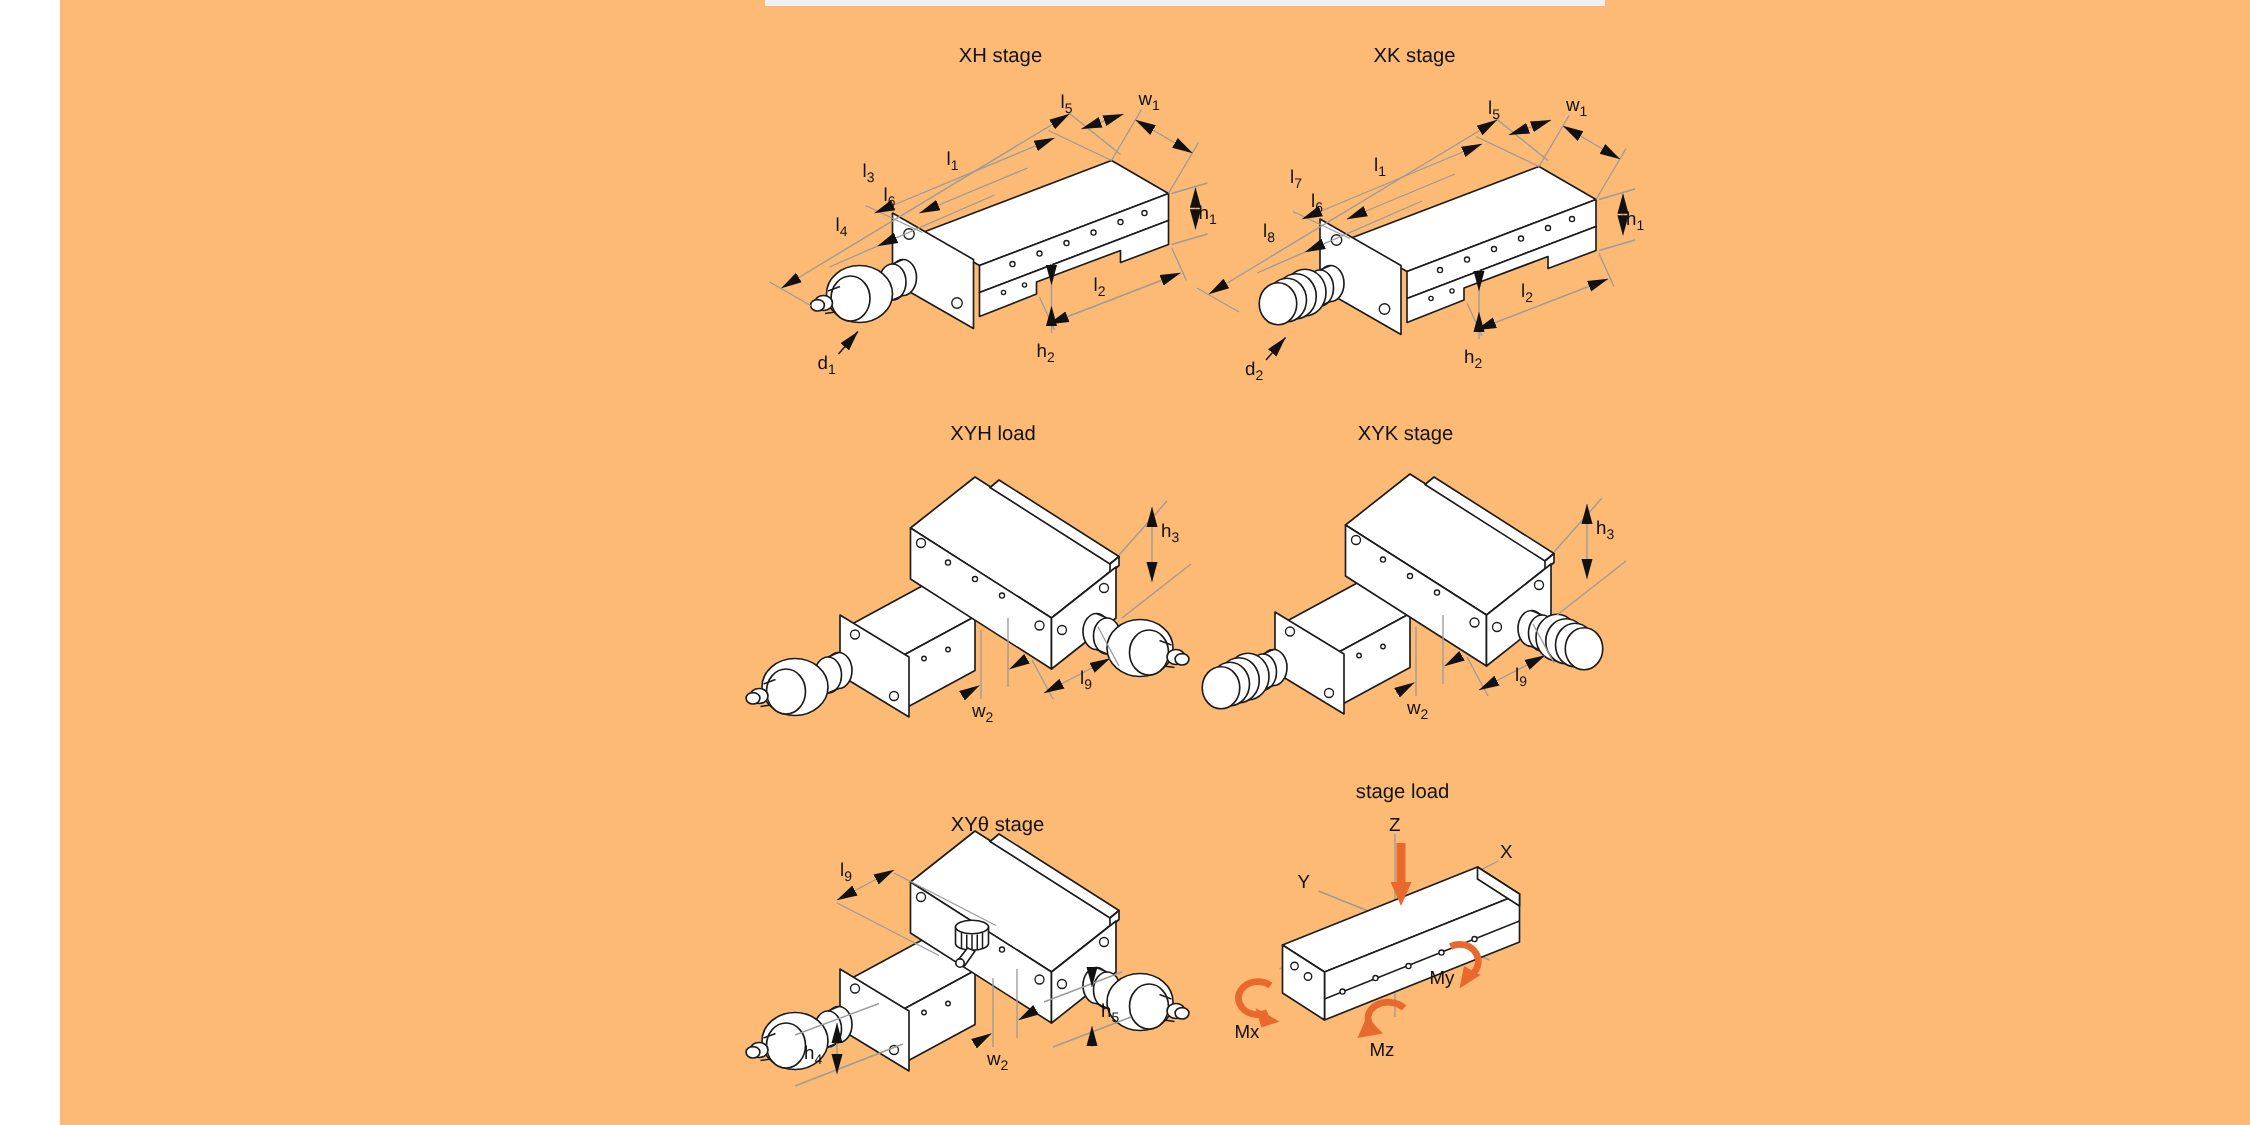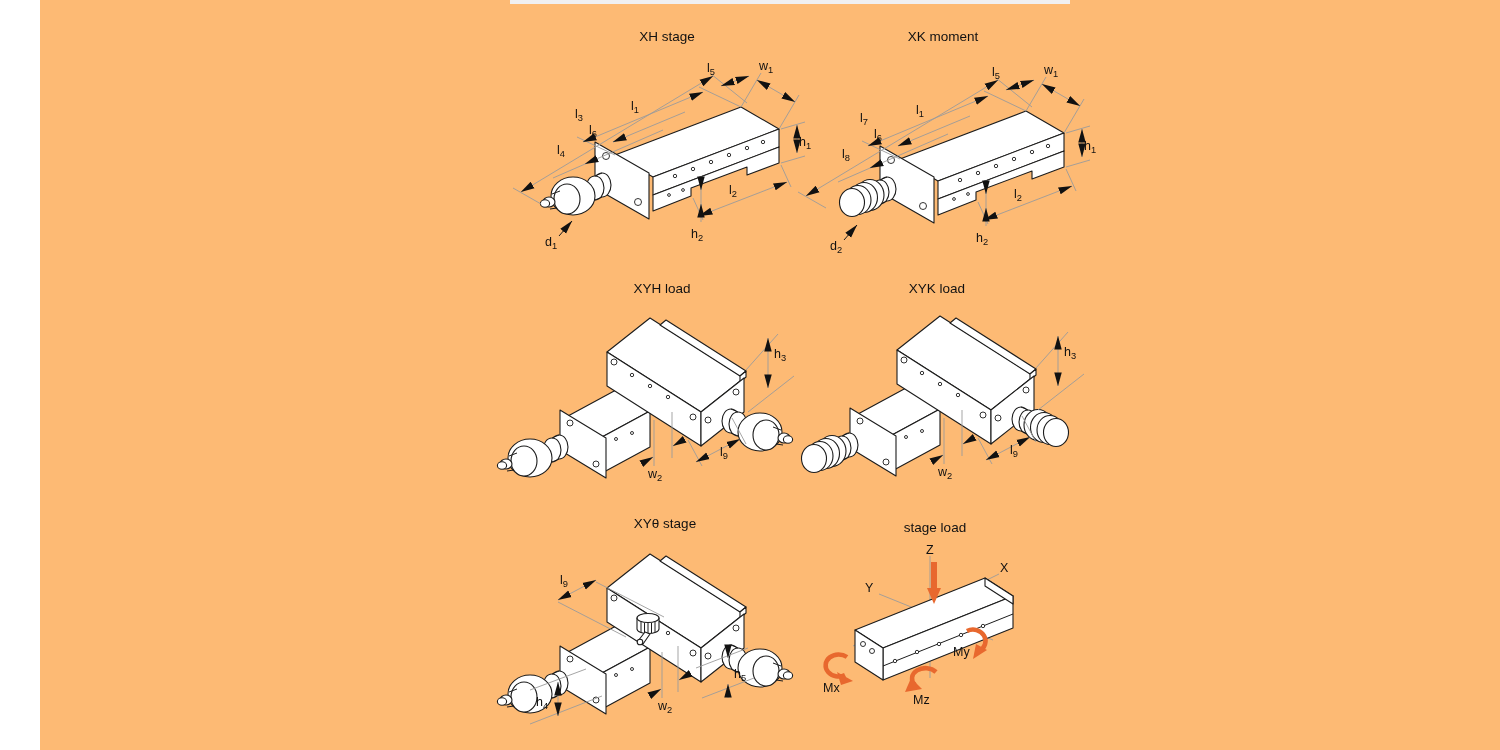--- a/index.html
+++ b/index.html
@@ -69,24 +69,24 @@
         <line class="bl2" x1="0" y1="-3" x2="0" y2="7.5"></line>
         <line class="bl2" x1="3.5" y1="-3" x2="3.5" y2="7"></line>
         <line class="bl2" x1="7" y1="-4" x2="7" y2="6"></line>
         <path class="bl" d="M-3,6 L-10,15 L-5,18 L2,8 Z"></path>
         <circle class="bl" cx="-8" cy="16" r="2.8"></circle>
       </g>
     </defs>
   </svg>
 
   <div class="ttl" style="left:517px;top:29px">XH stage</div>
-  <div class="ttl" style="left:793px;top:29px">XK moment</div>
+  <div class="ttl" style="left:793px;top:29px">XK stage</div>
   <div class="ttl" style="left:512px;top:281px">XYH load</div>
-  <div class="ttl" style="left:787px;top:281px">XYK load</div>
-  <div class="ttl" style="left:515px;top:516px">XYθ stage</div>
+  <div class="ttl" style="left:787px;top:281px">XYK stage</div>
+  <div class="ttl" style="left:515px;top:542px">XYθ stage</div>
   <div class="ttl" style="left:785px;top:520px">stage load</div>
 
   <svg class="panel" style="left:455px;top:30px" width="322" height="235" viewBox="0 0 322 235">
     <g>
       <path class="bl" d="M120,125 L246,77 L284,99 L158,147 Z"></path>
       <path class="bl" d="M158,147 L284,99 L284,117 L158,165 Z"></path>
       <path class="bl" d="M158,165 L284,117 L284,133 L252,145 L252,137 L196,158 L196,166 L158,181 Z"></path>
       <path class="bl" d="M100,112 L154,143 L154,189 L100,158 Z"></path>
       <circle class="hole" cx="111" cy="126" r="3.5"></circle>
       <circle class="hole" cx="143" cy="172" r="3.5"></circle>

